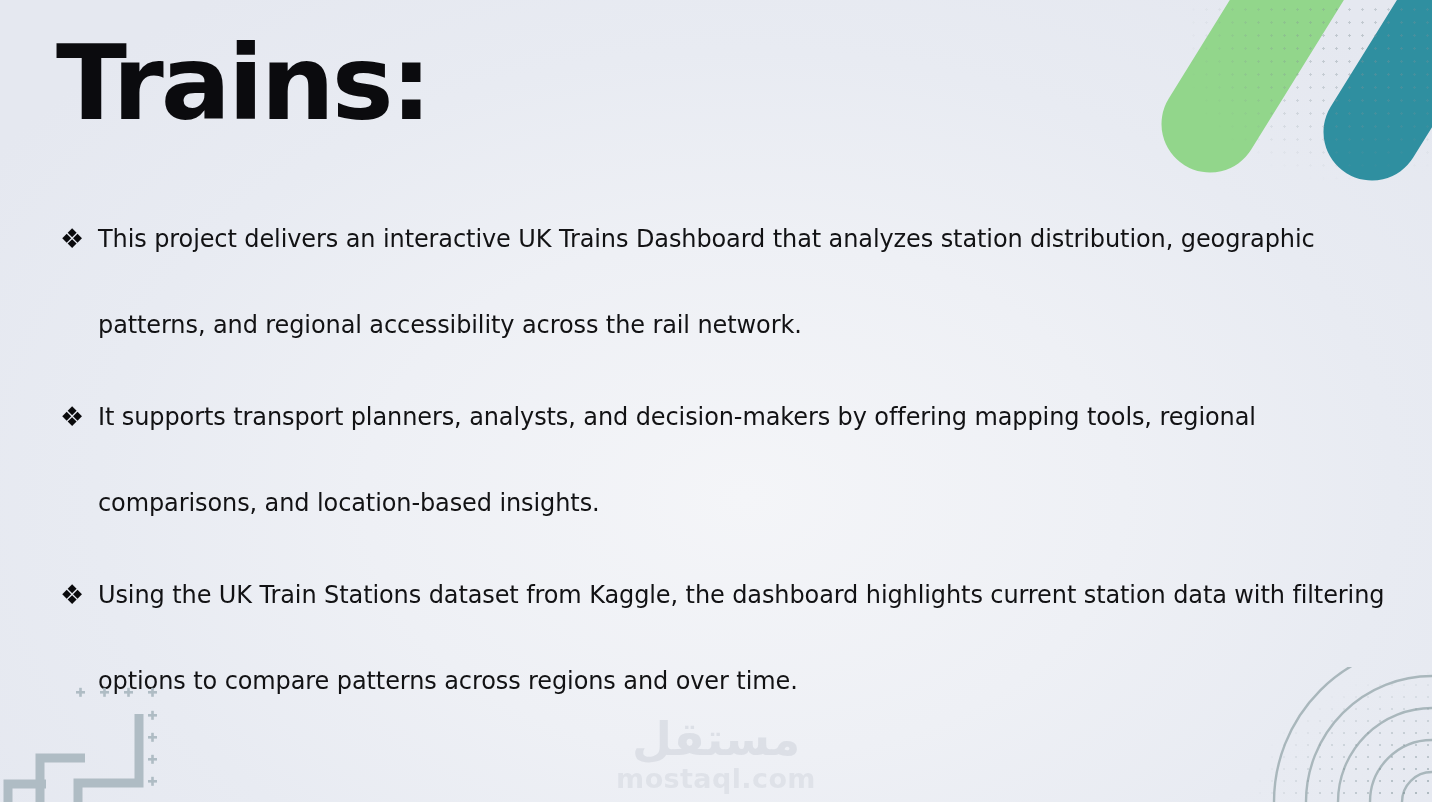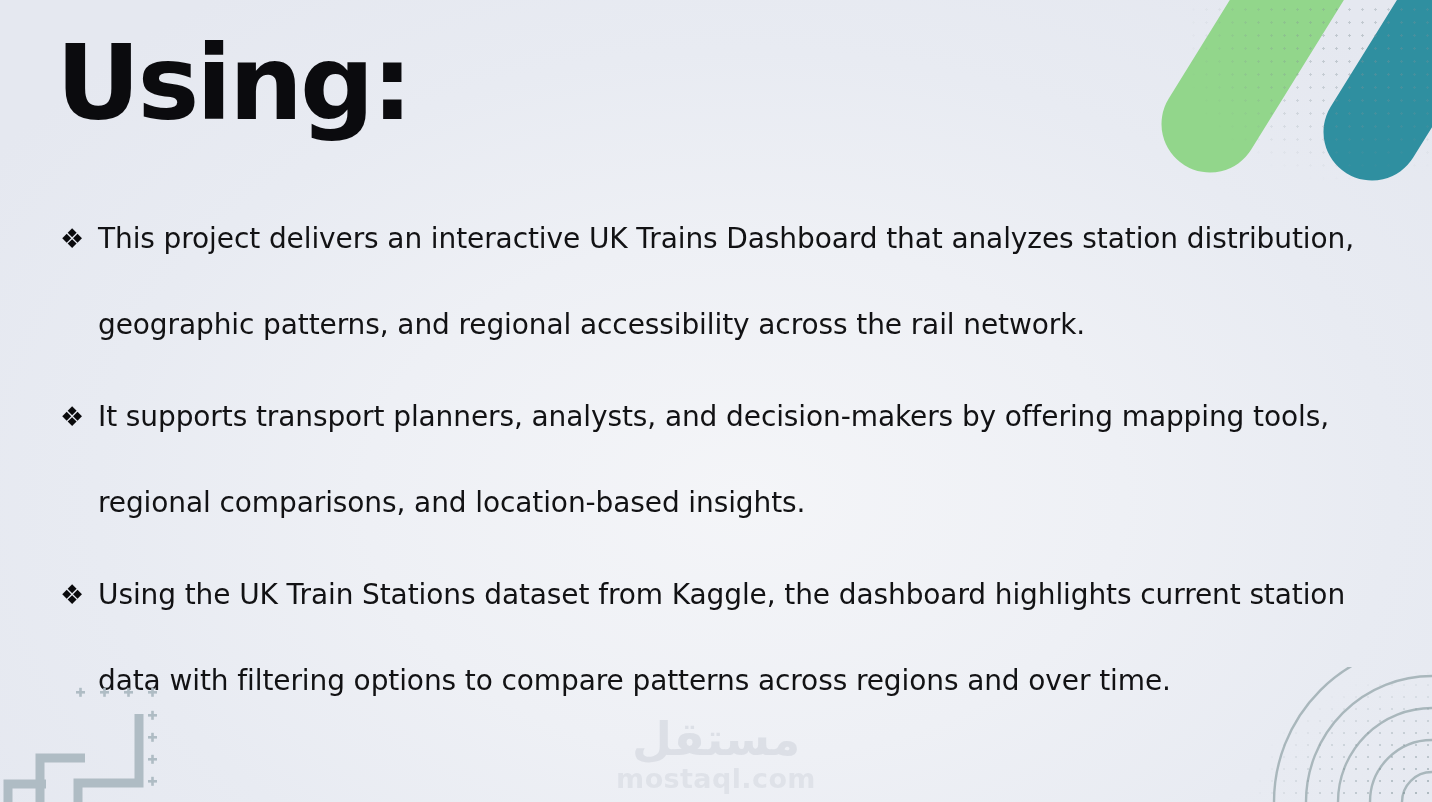--- a/index.html
+++ b/index.html
@@ -114,21 +114,21 @@
     font-size: 27px;
     color: #0A0A0C;
     line-height: 86px;
     text-align: left;
     padding-left: 8px;
     box-sizing: border-box;
   }
   .bullet-text {
     flex: 1 1 auto;
     font-family: "DejaVu Sans", sans-serif;
-    font-size: 28px;
+    font-size: 24px;
     font-weight: 400;
     color: #121214;
     line-height: 86px;
     letter-spacing: -0.1px;
   }
 
   
   #watermark {
     position: absolute;
     left: 50%;
@@ -172,21 +172,21 @@
       <g>
         <line x1="78" y1="124" x2="192" y2="-60" stroke="#92D68B" stroke-width="97" stroke-linecap="round"></line>
       </g>
 
       <g>
         <line x1="240" y1="132" x2="350" y2="-45" stroke="#2F8FA0" stroke-width="97" stroke-linecap="round"></line>
       </g>
     </svg>
   </div>
 
-  <h1 id="title">Using:</h1>
+  <h1 id="title">Trains:</h1>
 
   <div id="bullets">
 
     <div class="bullet-row">
       <span class="bullet-mark">❖</span>
       <span class="bullet-text">This project delivers an interactive UK Trains Dashboard that analyzes station distribution, geographic patterns, and regional accessibility across the rail network.</span>
     </div>
 
     <div class="bullet-row">
       <span class="bullet-mark">❖</span>

